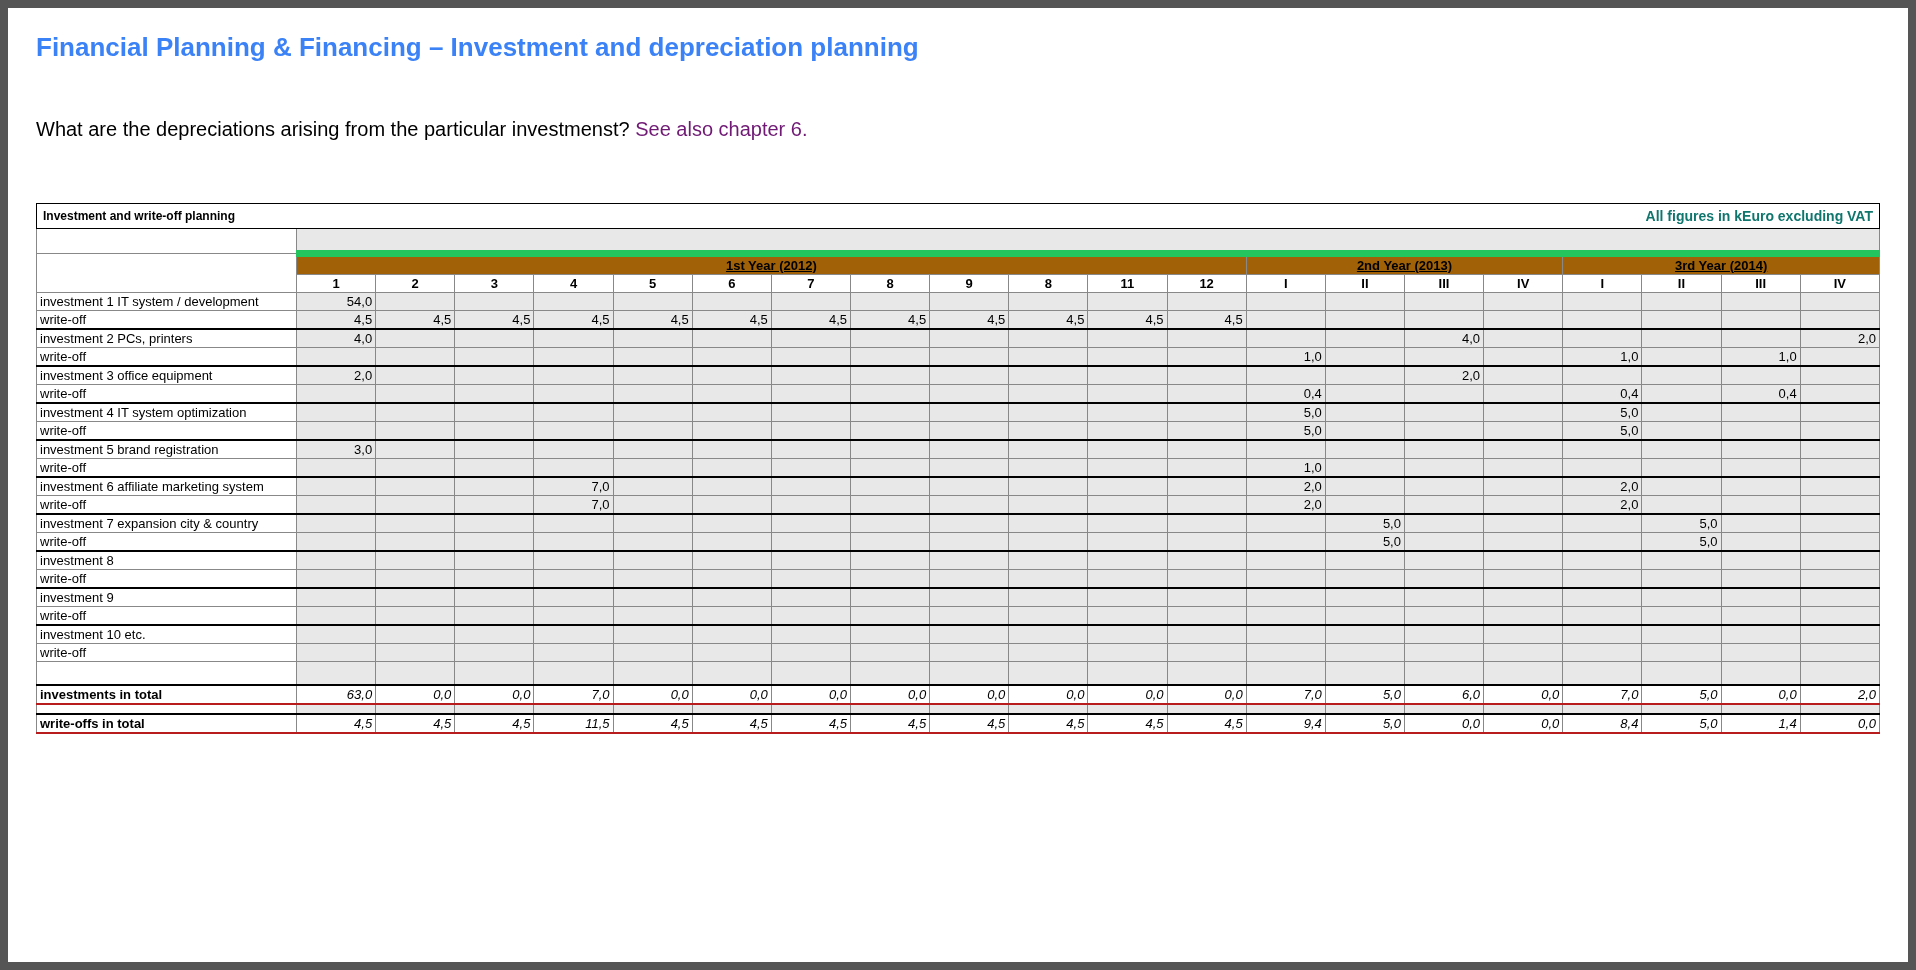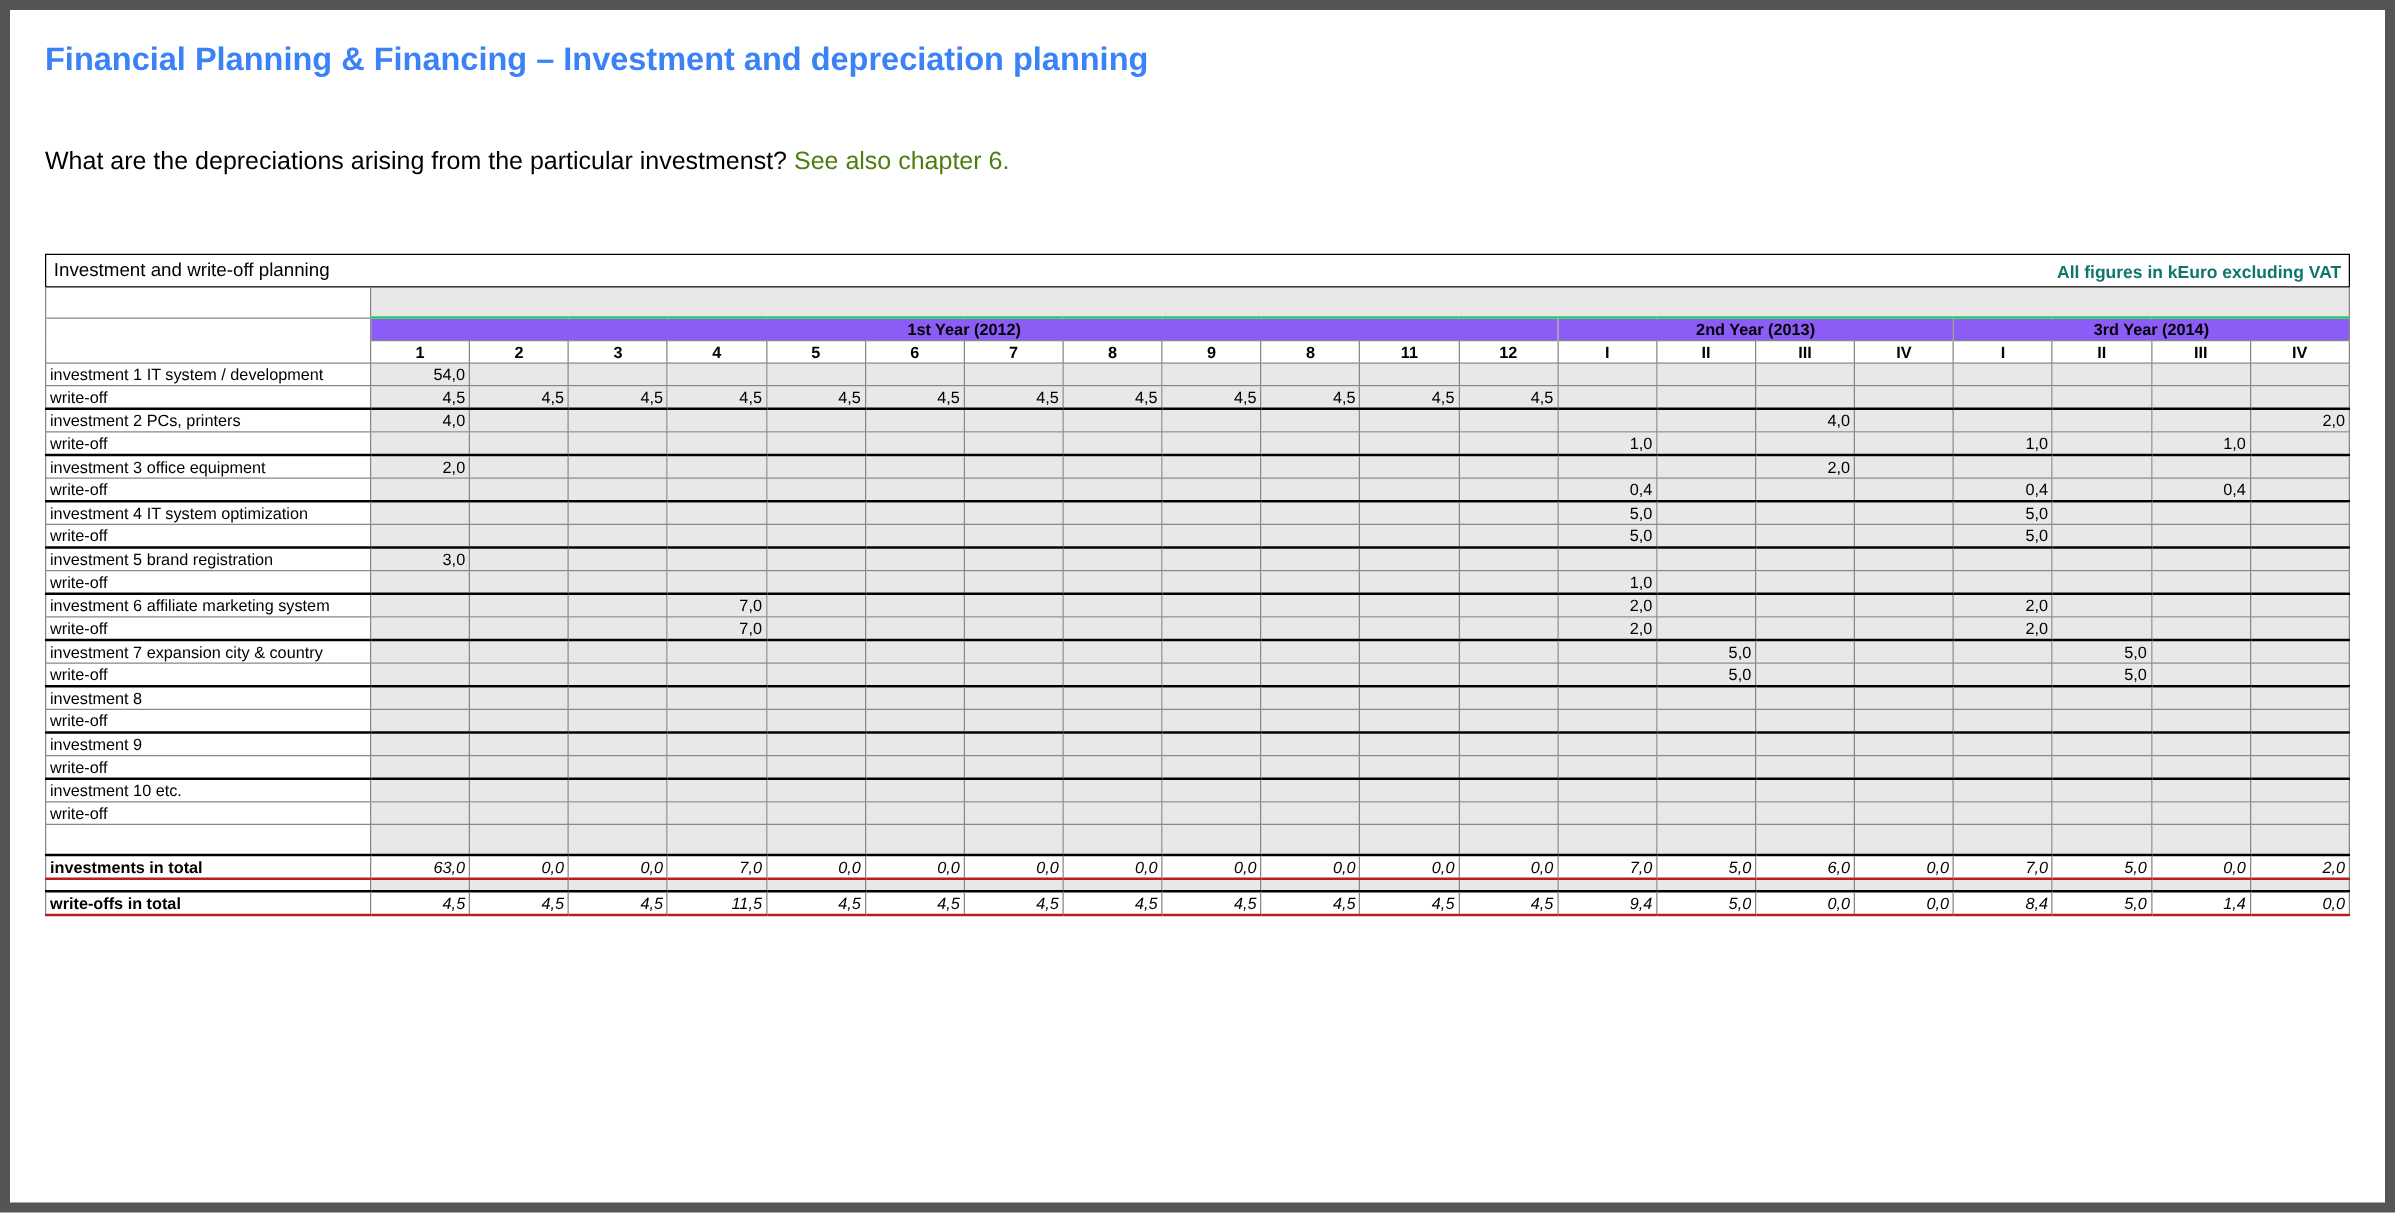--- a/index.html
+++ b/index.html
@@ -21,37 +21,37 @@
     font-weight: bold;
     margin-bottom: 24px;
   }
   .intro {
     font-size: 20px;
     color: #000;
     line-height: 1.4;
     margin-bottom: 60px;
   }
   .intro a {
-    color: #4d7c0f;
+    color: #701a75;
     text-decoration: none;
   }
   .table-wrap {
     width: 100%;
   }
   .table-head {
     display: flex;
     justify-content: space-between;
     align-items: center;
     border: 1px solid #000;
     padding: 4px 6px;
     box-sizing: border-box;
   }
   .table-head .left {
-    font-weight: normal;
-    font-size: 15px;
+    font-weight: bold;
+    font-size: 12px;
   }
   .table-head .right {
     color: #0f766e;
     font-weight: bold;
     font-size: 14px;
   }
   table {
     border-collapse: collapse;
     width: 100%;
     table-layout: fixed;
@@ -63,23 +63,24 @@
     border: 1px solid #888;
     padding: 1px 3px;
     height: 18px;
     box-sizing: border-box;
     overflow: hidden;
     white-space: nowrap;
   }
   th.year-header {
     font-weight: bold;
     text-align: center;
-    border-top: 2px solid #22c55e;
+    border-top: 7px solid #22c55e;
     border-bottom: 0;
-    background: #8b5cf6;
+    background: #a16207;
+    text-decoration: underline;
   }
   th.col-header {
     font-weight: bold;
     text-align: center;
     background: #fff;
   }
   td.label {
     text-align: left;
     background: #fff;
   }

